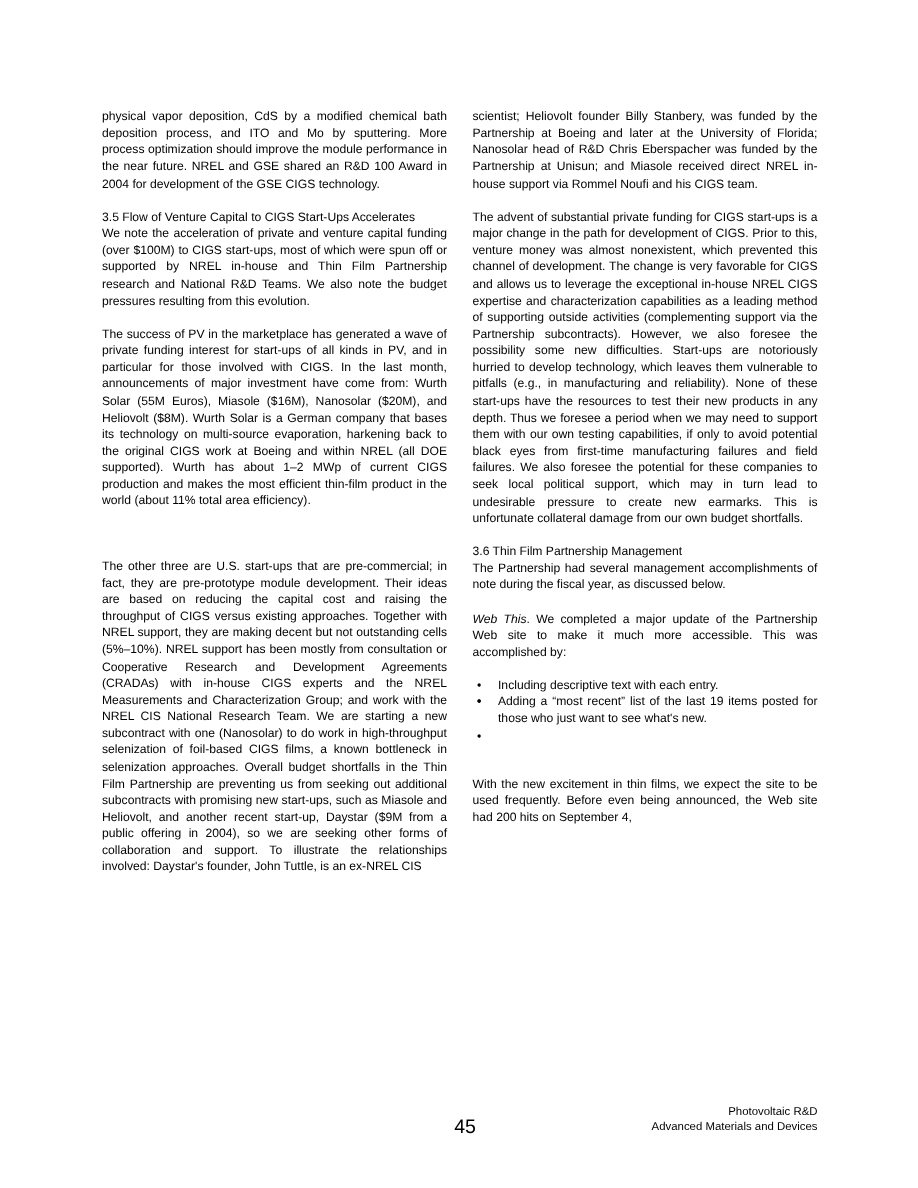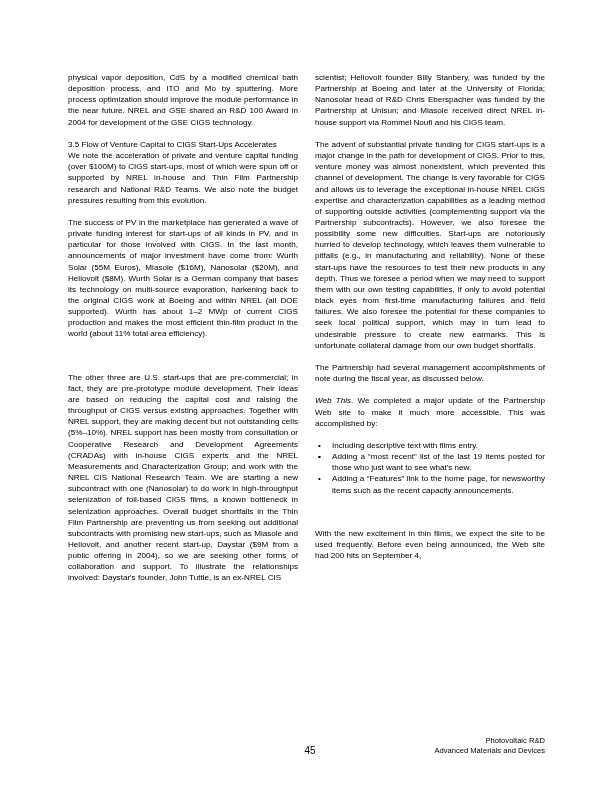--- a/index.html
+++ b/index.html
@@ -91,21 +91,21 @@
     right: 0;
     top: 0;
     text-align: right;
     font-size: 7.6px;
     line-height: 10.4px;
   }
   .footer-pageno {
     position: absolute;
     left: 232px;
     top: 9.5px;
-    font-size: 10px;
+    font-size: 13px;
     line-height: 10.4px;
     text-align: center;
     width: 20px;
   }
 </style>
 </head>
 <body>
 
 <div class="page">
 
@@ -115,27 +115,28 @@
       <p class="para">physical vapor deposition, CdS by a modified chemical bath deposition process, and ITO and Mo by sputtering. More process optimization should improve the module performance in the near future. NREL and GSE shared an R&amp;D 100 Award in 2004 for development of the GSE CIGS technology.</p>
       <p class="heading">3.5 Flow of Venture Capital to CIGS Start-Ups Accelerates</p>
       <p class="para">We note the acceleration of private and venture capital funding (over $100M) to CIGS start-ups, most of which were spun off or supported by NREL in-house and Thin Film Partnership research and National R&amp;D Teams. We also note the budget pressures resulting from this evolution.</p>
       <p class="para">The success of PV in the marketplace has generated a wave of private funding interest for start-ups of all kinds in PV, and in particular for those involved with CIGS. In the last month, announcements of major investment have come from: Wurth Solar (55M Euros), Miasole ($16M), Nanosolar ($20M), and Heliovolt ($8M). Wurth Solar is a German company that bases its technology on multi-source evaporation, harkening back to the original CIGS work at Boeing and within NREL (all DOE supported). Wurth has about 1–2 MWp of current CIGS production and makes the most efficient thin-film product in the world (about 11% total area efficiency).</p>
       <p class="para tight">The other three are U.S. start-ups that are pre-commercial; in fact, they are pre-prototype module development. Their ideas are based on reducing the capital cost and raising the throughput of CIGS versus existing approaches. Together with NREL support, they are making decent but not outstanding cells (5%–10%). NREL support has been mostly from consultation or Cooperative Research and Development Agreements (CRADAs) with in-house CIGS experts and the NREL Measurements and Characterization Group; and work with the NREL CIS National Research Team. We are starting a new subcontract with one (Nanosolar) to do work in high-throughput selenization of foil-based CIGS films, a known bottleneck in selenization approaches. Overall budget shortfalls in the Thin Film Partnership are preventing us from seeking out additional subcontracts with promising new start-ups, such as Miasole and Heliovolt, and another recent start-up, Daystar ($9M from a public offering in 2004), so we are seeking other forms of collaboration and support. To illustrate the relationships involved: Daystar's founder, John Tuttle, is an ex-NREL CIS</p>
     </div>
 
     <div class="column">
       <p class="para">scientist; Heliovolt founder Billy Stanbery, was funded by the Partnership at Boeing and later at the University of Florida; Nanosolar head of R&amp;D Chris Eberspacher was funded by the Partnership at Unisun; and Miasole received direct NREL in-house support via Rommel Noufi and his CIGS team.</p>
       <p class="para">The advent of substantial private funding for CIGS start-ups is a major change in the path for development of CIGS. Prior to this, venture money was almost nonexistent, which prevented this channel of development. The change is very favorable for CIGS and allows us to leverage the exceptional in-house NREL CIGS expertise and characterization capabilities as a leading method of supporting outside activities (complementing support via the Partnership subcontracts). However, we also foresee the possibility some new difficulties. Start-ups are notoriously hurried to develop technology, which leaves them vulnerable to pitfalls (e.g., in manufacturing and reliability). None of these start-ups have the resources to test their new products in any depth. Thus we foresee a period when we may need to support them with our own testing capabilities, if only to avoid potential black eyes from first-time manufacturing failures and field failures. We also foresee the potential for these companies to seek local political support, which may in turn lead to undesirable pressure to create new earmarks. This is unfortunate collateral damage from our own budget shortfalls.</p>
+      <p class="heading">3.6 Thin Film Partnership Management</p>
       <p class="para">The Partnership had several management accomplishments of note during the fiscal year, as discussed below.</p>
       <p class="para"><span class="lead-in">Web This</span><span>. We completed a major update of the Partnership Web site to make it much more accessible. This was accomplished by:</span></p>
       <ul class="bullets">
-        <li><span class="bullet-dot">•</span><span>Including descriptive text with films entry.</span></li>
+        <li><span class="bullet-dot">•</span><span>Including descriptive text with each entry.</span></li>
         <li><span class="bullet-dot">•</span></li>
         <li><span class="bullet-dot">•</span><span>Adding a “most recent” list of the last 19 items posted for those who just want to see what's new.</span></li>
-        <li><span class="bullet-dot">•</span><span>Adding a “Features” link to the home page, for newsworthy items such as the recent capacity announcements.</span></li>
+        <li><span class="bullet-dot">•</span></li>
       </ul>
       <p class="para tight">With the new excitement in thin films, we expect the site to be used frequently. Before even being announced, the Web site had 200 hits on September 4,</p>
     </div>
 
   </div>
 
   <div class="footer">
     <div class="footer-pageno">45</div>
     <div class="footer-right">
       <div>Photovoltaic R&amp;D</div>

